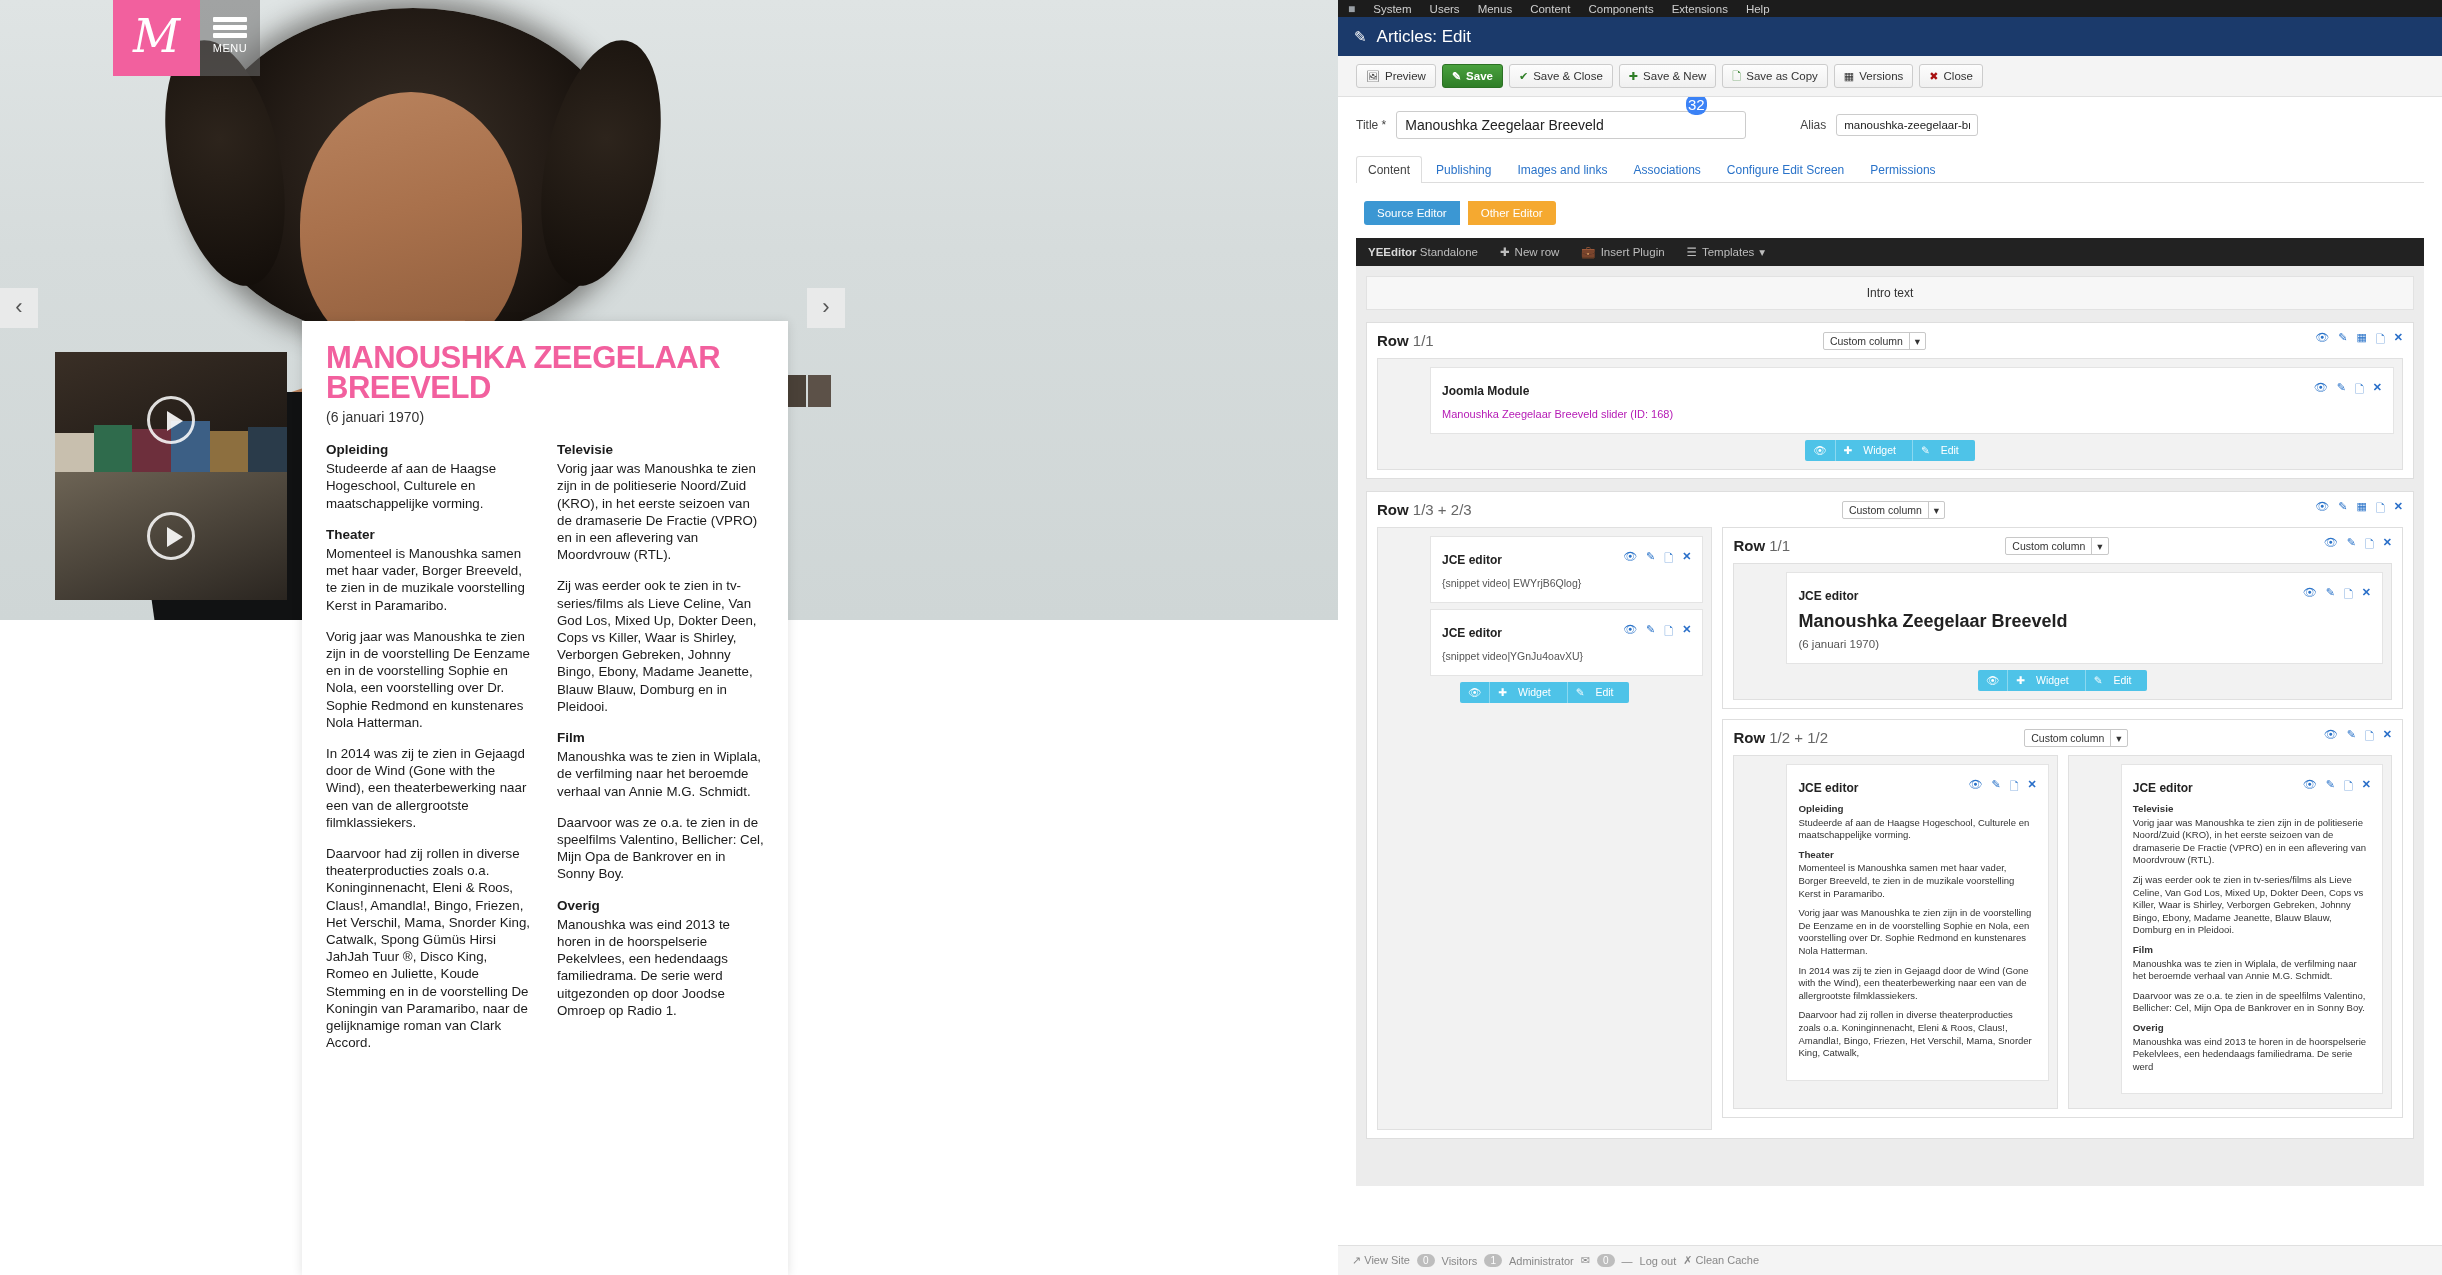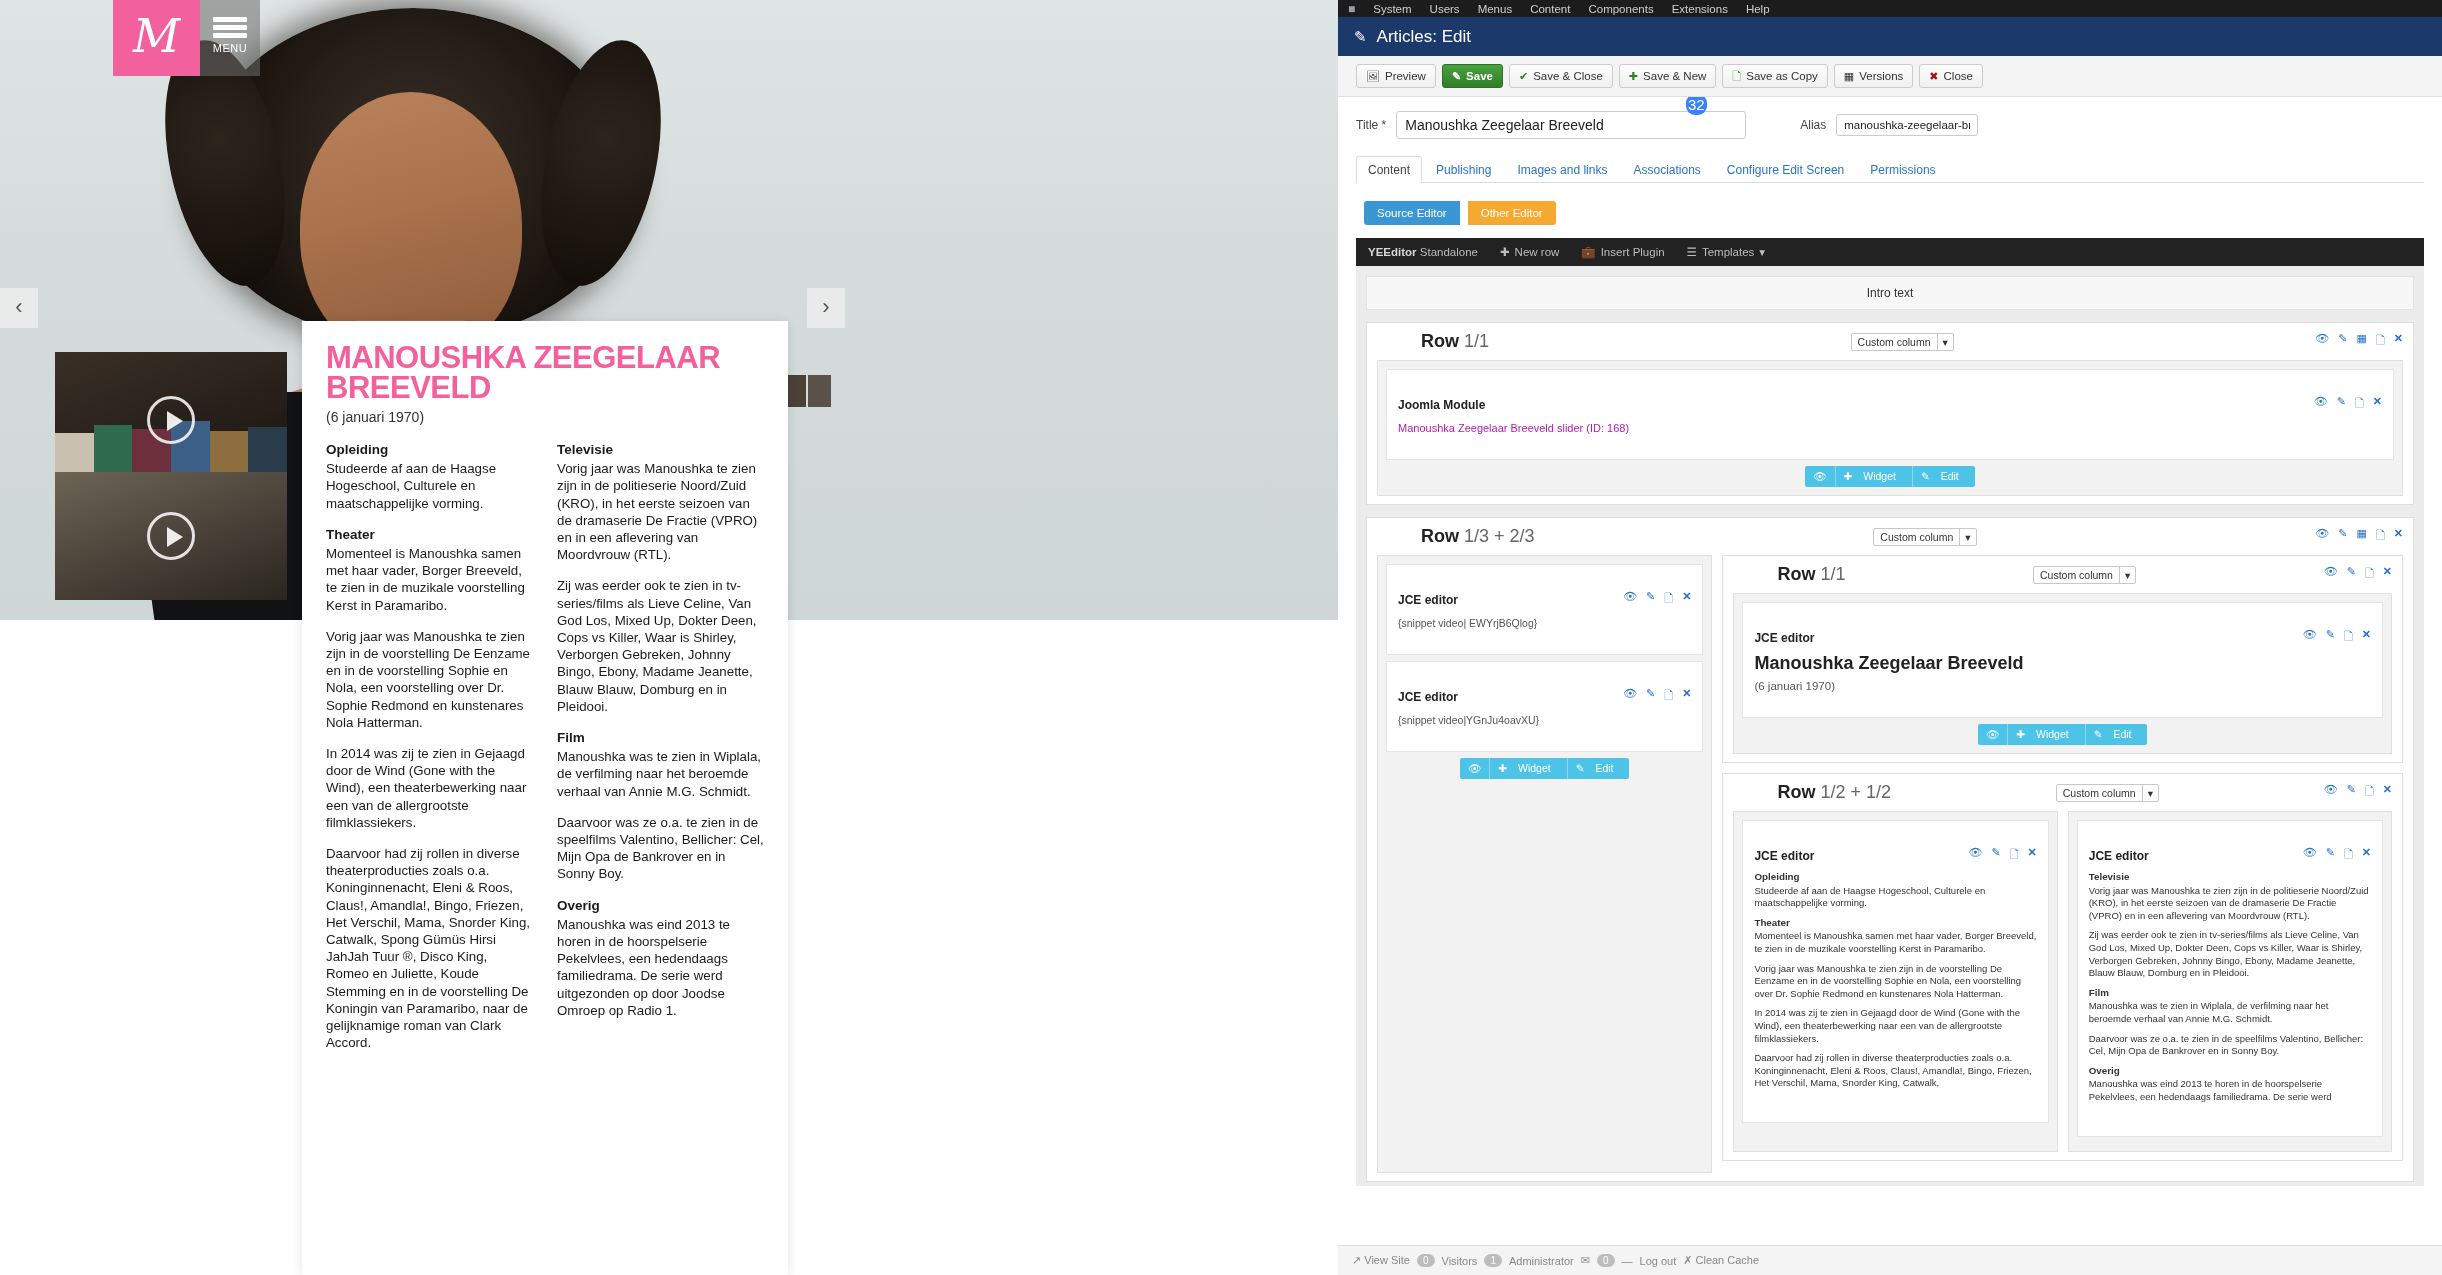--- a/index.html
+++ b/index.html
@@ -202,34 +202,34 @@
   .yee-bar .brand b { color:#d8d8d8; font-weight:bold; }
   .yee-bar .it { cursor:pointer; display:inline-flex; gap:5px; align-items:center; }
 
   .canvas { background:#ececec; padding:10px; height:920px; overflow:hidden; }
   .intro-band {
     background:#f7f7f7; border:1px solid #e2e2e2; text-align:center;
     padding:9px; font-size:12px; color:#333; margin-bottom:12px;
   }
   .rowbox { background:#fff; border:1px solid #dedede; margin-bottom:12px; padding:8px 10px; }
   .rowhead { display:flex; align-items:center; justify-content:space-between; margin-bottom:8px;}
-  .rowhead .rname { font-size:18px; color:#222;margin-left:44px; }
+  .rowhead .rname { font-size:15px; color:#222; }
   .rowhead .rname b { font-weight:bold; }
   .rowhead .rname span { color:#666; }
   .selwrap {
     border:1px solid #c8c8c8; background:#fff; display:inline-flex; align-items:center;
     font-size:10.5px; border-radius:2px;
   }
   .selwrap .sv { padding:2px 6px; }
   .selwrap .sc { border-left:1px solid #c8c8c8; padding:2px 5px; }
   .rowicons { display:flex; gap:9px; color:#2a73c9; font-size:11px; }
   .rowicons span { cursor:pointer; }
   .rowicons .x { color:#2a6fc9; font-weight:bold; }
 
-  .widget { background:#fff; border:1px solid #e4e4e4; padding:25px 11px; margin-bottom:6px; }
+  .widget { background:#fff; border:1px solid #e4e4e4; padding:13px 11px; margin-bottom:6px;margin-left:44px; }
   .whead { display:flex; justify-content:space-between; align-items:center; }
   .wtitle { font-size:12px; font-weight:bold; color:#222; }
   .wbody { margin-top:8px; font-size:11px; color:#444; }
   .wbody a { color:#b51ab5; text-decoration:none; }
   .snippet { font-size:10.5px; color:#555; }
 
   .wtools { display:flex; justify-content:center; margin-top:6px; }
   .wtools .grp { display:flex; background:#4ec3e8; border-radius:2px; overflow:hidden; }
   .wtools .grp span { color:#fff; font-size:10.5px; padding:4px 8px; cursor:pointer; }
   .wtools .grp span + span { border-left:1px solid rgba(255,255,255,.35); }

